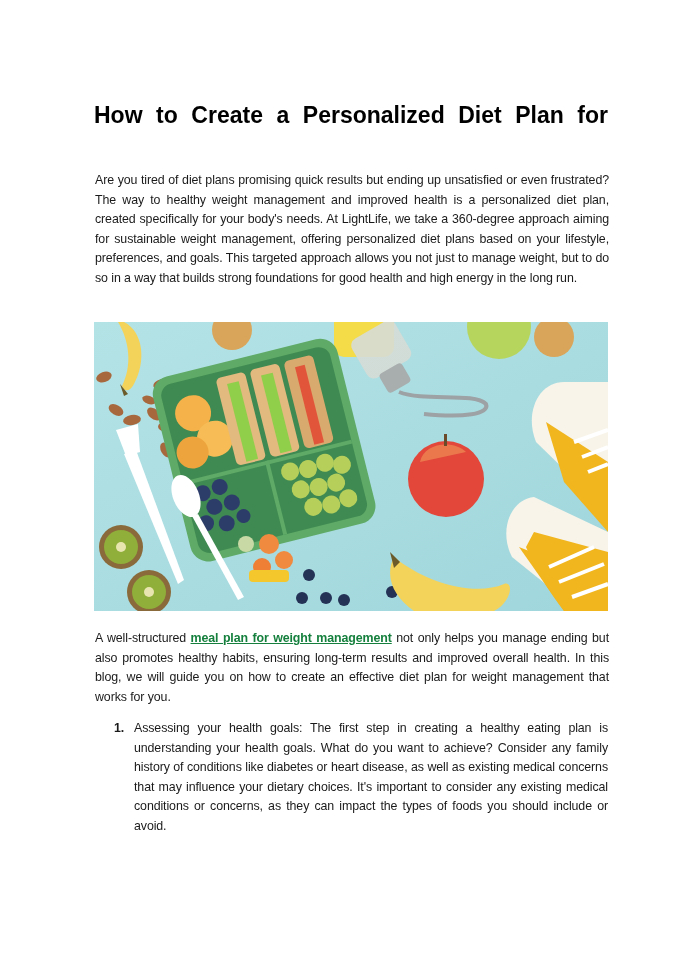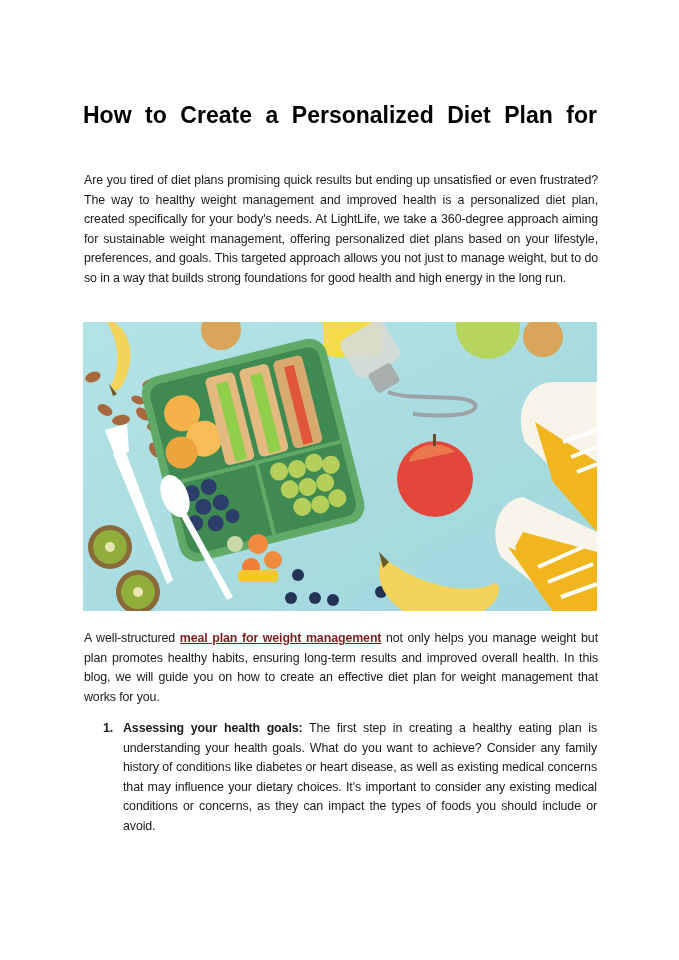--- a/index.html
+++ b/index.html
@@ -9,21 +9,21 @@
     }
     body {
       width: 679px;
       height: 960px;
       position: relative;
       overflow: hidden;
       color: #111111;
     }
     .page {
       position: absolute;
-      left: 83px;
+      left: 94px;
       top: 100px;
       width: 514px;
     }
     .title {
       font-family: "Liberation Sans", sans-serif;
       font-weight: bold;
       font-size: 23px;
       line-height: 30px;
       margin: 0;
       text-align: justify;
@@ -49,21 +49,21 @@
       position: absolute;
       top: 222px;
       left: 0;
       width: 514px;
       height: 289px;
       overflow: hidden;
       background: #a9dde2;
     }
     .para2 { position: absolute; top: 528px; left: 0; width: 514px; }
     .para2 a {
-      color: #7f1d1d;
+      color: #15803d;
       font-weight: bold;
       text-decoration: underline;
     }
     .list {
       position: absolute;
       top: 619px;
       left: 20px;
       width: 494px;
       margin: 0;
       padding: 0;
@@ -72,21 +72,21 @@
     .list li {
       position: relative;
       padding-left: 20px;
     }
     .list .num {
       position: absolute;
       left: 0;
       top: 0;
       font-weight: bold;
     }
-    .list .lead { font-weight: bold; }
+    .list .lead { font-weight: normal; }
   </style>
 </head>
 <body>
 
 <div class="page">
 
   <h1 class="title">
     <span class="l1">How to Create a Personalized Diet Plan for</span>
   </h1>
 
@@ -216,21 +216,21 @@
         <path d="M440 210 L514 230 L514 289 L470 289 C455 270 440 245 432 225 Z" fill="#f1b51e"></path>
         <g stroke="#ffffff" stroke-width="4">
           <line x1="455" y1="245" x2="500" y2="225"></line>
           <line x1="465" y1="260" x2="510" y2="242"></line>
           <line x1="478" y1="275" x2="514" y2="262"></line>
         </g>
       </g>
     </svg>
   </div>
 
-  <p class="body-text para2"><span>A well-structured </span><a href="#">meal plan for weight management</a><span> not only helps you manage weight but plan promotes healthy habits, ensuring long-term results and improved overall health. In this blog, we will guide you on how to create an effective diet plan for weight management that works for you.</span></p>
+  <p class="body-text para2"><span>A well-structured </span><a href="#">meal plan for weight management</a><span> not only helps you manage ending but also promotes healthy habits, ensuring long-term results and improved overall health. In this blog, we will guide you on how to create an effective diet plan for weight management that works for you.</span></p>
 
   <ol class="list body-text">
     <li>
       <span class="num">1.</span>
       <span class="lead">Assessing your health goals:</span><span> The first step in creating a healthy eating plan is understanding your health goals. What do you want to achieve? Consider any family history of conditions like diabetes or heart disease, as well as existing medical concerns that may influence your dietary choices. It's important to consider any existing medical conditions or concerns, as they can impact the types of foods you should include or avoid.</span>
     </li>
   </ol>
 
 </div>
 

